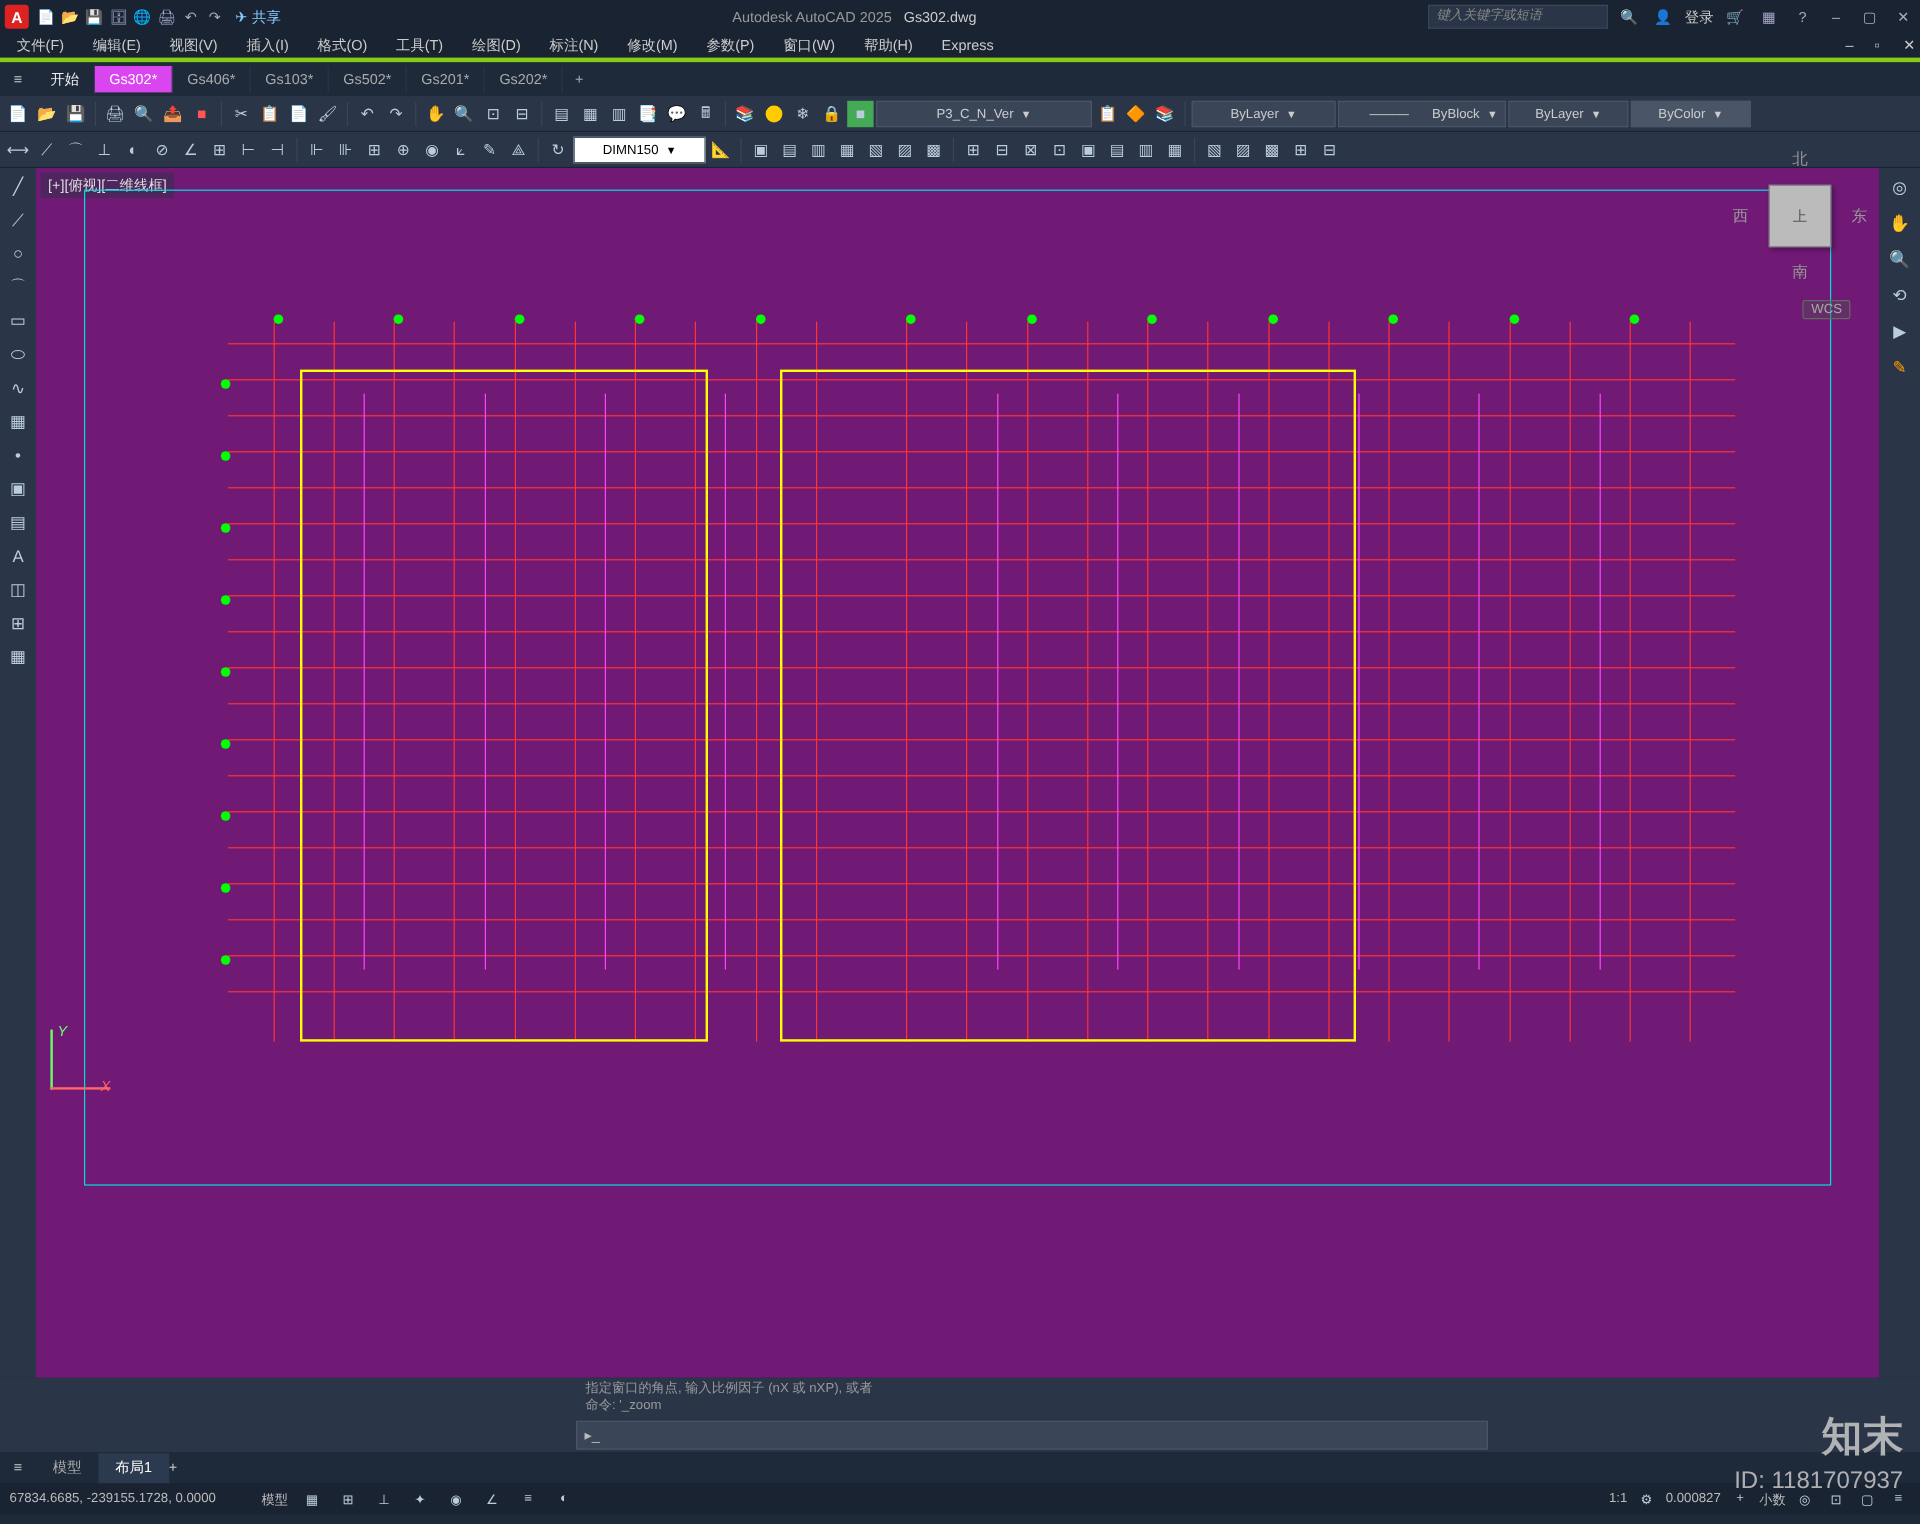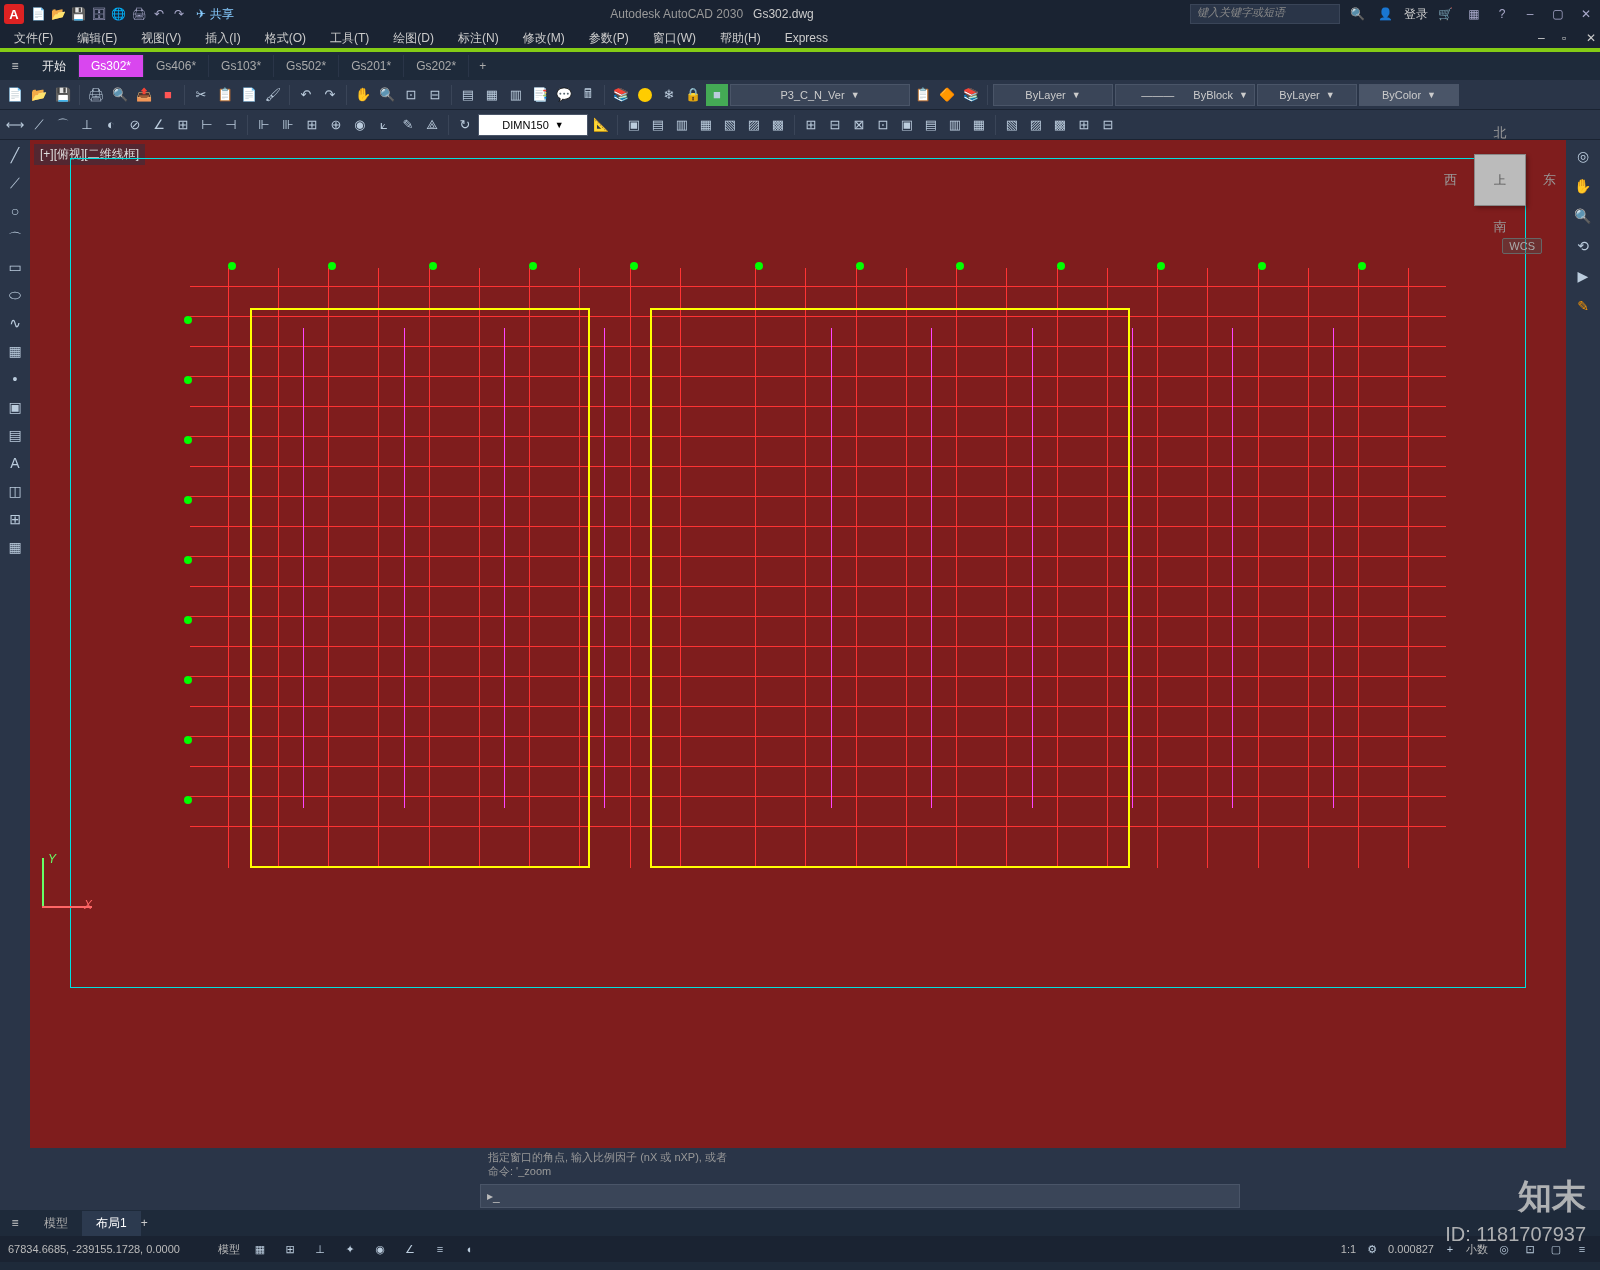--- a/index.html
+++ b/index.html
@@ -24,36 +24,36 @@
 .tabbar .plus{padding:4px 10px;color:#aaa;cursor:pointer}
 .toolbar{height:30px;background:#2a3548;display:flex;align-items:center;padding:0 4px;gap:2px;border-bottom:1px solid #1a2332}
 .toolbar .tbtn{width:22px;height:22px;display:flex;align-items:center;justify-content:center;color:#bcd;cursor:pointer;font-size:13px}
 .toolbar .sep{width:1px;height:20px;background:#3a4558;margin:0 3px}
 .toolbar .dropdown{height:22px;background:#3a4558;border:1px solid #4a5568;color:#ccc;padding:0 6px;font-size:11px;display:flex;align-items:center;justify-content:center}
 .toolbar .dropdown .arrow{margin-left:6px;font-size:9px}
 .toolbar .sun{width:14px;height:14px;background:#ffcc00;border-radius:50%}
 .main{display:flex;height:calc(100% - 262px)}
 .lefttool{width:30px;background:#2a3548;display:flex;flex-direction:column;align-items:center;padding:4px 0;gap:6px}
 .lefttool span{width:22px;height:22px;display:flex;align-items:center;justify-content:center;color:#bcd;cursor:pointer;font-size:14px}
-.canvas{flex:1;background:#7f1d1d;position:relative;overflow:hidden}
+.canvas{flex:1;background:#701a75;position:relative;overflow:hidden}
 .canvas .viewlabel{position:absolute;top:4px;left:4px;color:#ddd;font-size:12px;background:rgba(40,50,70,0.5);padding:2px 6px}
 .canvas .frame{position:absolute;left:40px;top:18px;right:40px;bottom:160px;border:1px solid #00dfdf}
 .canvas .draw{position:absolute;left:160px;top:128px;right:120px;bottom:280px}
 .canvas .axis{position:absolute;left:12px;bottom:240px}
 .canvas .axis .y{position:absolute;width:2px;height:50px;background:#6f6;bottom:0}
 .canvas .axis .x{position:absolute;height:2px;width:50px;background:#f66;bottom:0}
 .canvas .axis .yl{position:absolute;left:6px;bottom:42px;color:#6f6;font-style:italic}
 .canvas .axis .xl{position:absolute;left:42px;bottom:-4px;color:#f66;font-style:italic}
 .navright{width:34px;background:#2a3548;display:flex;flex-direction:column;align-items:center;padding:4px 0;gap:6px}
 .navright span{width:24px;height:24px;display:flex;align-items:center;justify-content:center;color:#bcd;cursor:pointer;font-size:14px}
 .viewcube{position:absolute;right:50px;top:130px;width:100px;height:100px;display:flex;align-items:center;justify-content:center}
 .viewcube .cube{width:52px;height:52px;background:#bbb;border:1px solid #888;display:flex;align-items:center;justify-content:center;color:#555;font-size:12px;box-shadow:2px 2px 4px rgba(0,0,0,0.3)}
 .viewcube .n,.viewcube .s,.viewcube .e,.viewcube .w{position:absolute;color:#999;font-size:13px}
 .viewcube .n{top:-6px}.viewcube .s{bottom:-6px}.viewcube .e{right:-6px}.viewcube .w{left:-6px}
-.wcs{position:absolute;right:58px;top:238px;color:#aaa;font-size:11px;border:1px solid #666;padding:1px 6px;border-radius:2px;background:rgba(80,80,80,0.4)}
+.wcs{position:absolute;right:58px;top:250px;color:#aaa;font-size:11px;border:1px solid #666;padding:1px 6px;border-radius:2px;background:rgba(80,80,80,0.4)}
 .cmdarea{height:62px;background:#2a3548;display:flex;flex-direction:column}
 .cmdhist{flex:1;padding:2px 8px;color:#999;font-size:11px;line-height:14px;margin-left:480px}
 .cmdline{height:24px;background:#3a4558;display:flex;align-items:center;padding:0 6px;margin:2px 360px 2px 480px;border:1px solid #4a5568}
 .cmdline .prompt{color:#bbb;margin-right:6px}
 .cmdline input{flex:1;background:transparent;border:0;color:#ccc;font-size:11px;font-style:italic;outline:none}
 .layouttabs{height:26px;background:#1e2a3a;display:flex;align-items:center;padding:0 4px}
 .layouttabs .ham{width:22px;height:22px;display:flex;align-items:center;justify-content:center;color:#ccc;margin-right:4px}
 .layouttabs .tab{padding:4px 14px;color:#aaa;cursor:pointer;font-size:12px}
 .layouttabs .tab.active{background:#2c3a4f;color:#fff}
 .statusbar{height:26px;background:#1a2332;display:flex;align-items:center;padding:0 8px;gap:10px;font-size:11px;color:#bbb}
@@ -84,21 +84,21 @@
     <span>🌐</span>
     <span>🖨</span>
     <span>↶</span>
     <span>↷</span>
   </div>
   <div class="share">
     <span>✈</span>
     <span>共享</span>
   </div>
   <div class="center">
-    <span>Autodesk AutoCAD 2030</span>
+    <span>Autodesk AutoCAD 2025</span>
     <span>Gs302.dwg</span>
   </div>
   <div class="right">
     <div class="search">键入关键字或短语</div>
     <span class="winbtn">🔍</span>
     <span class="winbtn">👤</span>
     <span>登录</span>
     <span class="winbtn">🛒</span>
     <span class="winbtn">▦</span>
     <span class="winbtn">?</span>

